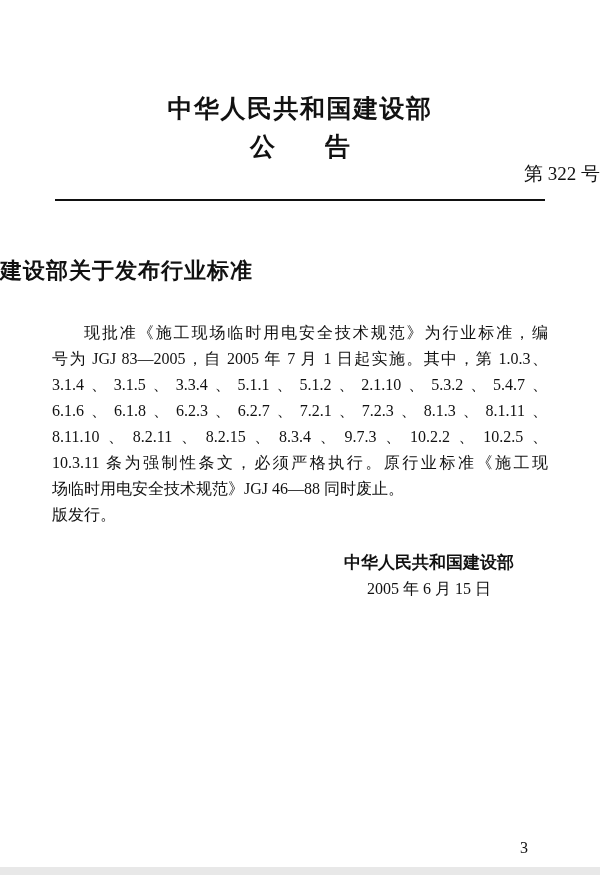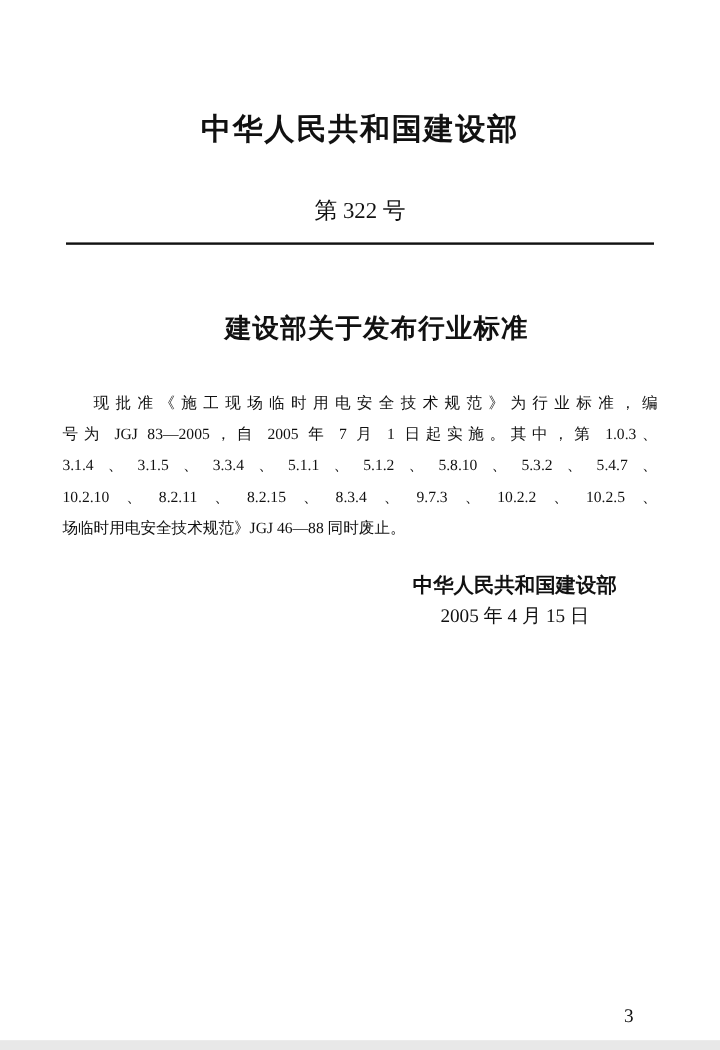--- a/index.html
+++ b/index.html
@@ -27,43 +27,41 @@
   }
   .doc-type {
     margin-top: 8px;
     font-size: 25px;
     line-height: 30px;
     font-weight: bold;
     text-align: center;
     white-space: pre;
   }
   .doc-number {
-    margin-top: 41px;
     font-size: 19px;
     line-height: 24px;
-    text-align: center;
+    text-align: right;
   }
   .header-rule {
     margin: 13px 55px 0 55px;
     height: 2px;
     background: #111111;
     border: none;
   }
   .subtitle {
     margin-top: 54px;
     font-size: 22px;
     line-height: 31px;
     font-weight: bold;
-    text-align: center;
+    text-align: left;
     letter-spacing: 1px;
-    padding-left: 28px;
   }
   .body-text {
     margin: 34px 52px 0 52px;
-    font-size: 13px;
+    font-size: 16px;
     line-height: 26px;
   }
   .line {
     text-align: justify;
   }
   .fill {
     text-align-last: justify;
   }
   .indent {
     text-indent: 2em;
@@ -90,44 +88,48 @@
     line-height: 20px;
   }
 </style>
 </head>
 <body>
 
 <div class="page">
 
   <div class="org-title">中华人民共和国建设部</div>
 
+  <div class="doc-type">公　　告</div>
 
   <div class="doc-number">第 322 号</div>
 
   <hr class="header-rule">
 
   <div class="subtitle">
     <div>建设部关于发布行业标准</div>
   </div>
 
   <div class="body-text">
 
     <div class="para">
       <div class="line fill indent">现批准《施工现场临时用电安全技术规范》为行业标准，编</div>
       <div class="line fill">号为 JGJ 83—2005，自 2005 年 7 月 1 日起实施。其中，第 1.0.3、</div>
-      <div class="line fill">3.1.4、3.1.5、3.3.4、5.1.1、5.1.2、5.8.10、5.3.2、5.4.7、</div>
-      <div class="line fill">10.2.10、8.2.11、8.2.15、8.3.4、9.7.3、10.2.2、10.2.5、</div>
+      <div class="line fill">3.1.4、3.1.5、3.3.4、5.1.1、5.1.2、2.1.10、5.3.2、5.4.7、</div>
+      <div class="line fill">6.1.6、6.1.8、6.2.3、6.2.7、7.2.1、7.2.3、8.1.3、8.1.11、</div>
+      <div class="line fill">8.11.10、8.2.11、8.2.15、8.3.4、9.7.3、10.2.2、10.2.5、</div>
+      <div class="line fill">10.3.11 条为强制性条文，必须严格执行。原行业标准《施工现</div>
       <div class="line">场临时用电安全技术规范》JGJ 46—88 同时废止。</div>
     </div>
 
     <div class="para">
+      <div class="line">版发行。</div>
     </div>
 
   </div>
 
   <div class="signature">
     <div class="sig-org">中华人民共和国建设部</div>
-    <div class="sig-date">2005 年 4 月 15 日</div>
+    <div class="sig-date">2005 年 6 月 15 日</div>
   </div>
 
   <div class="page-number">3</div>
 
 </div>
 
 </body></html>

